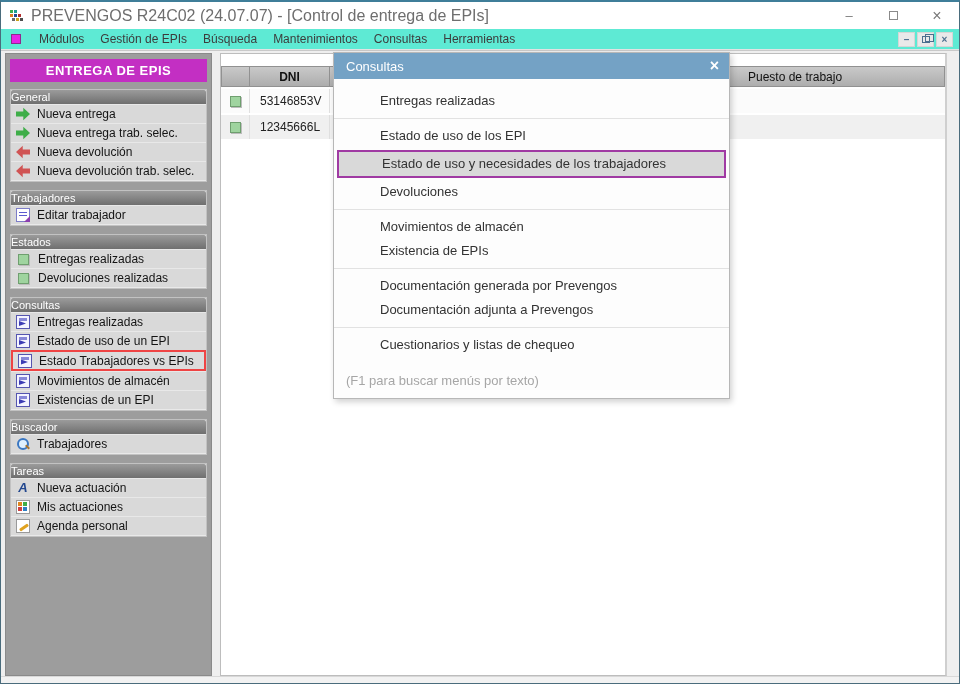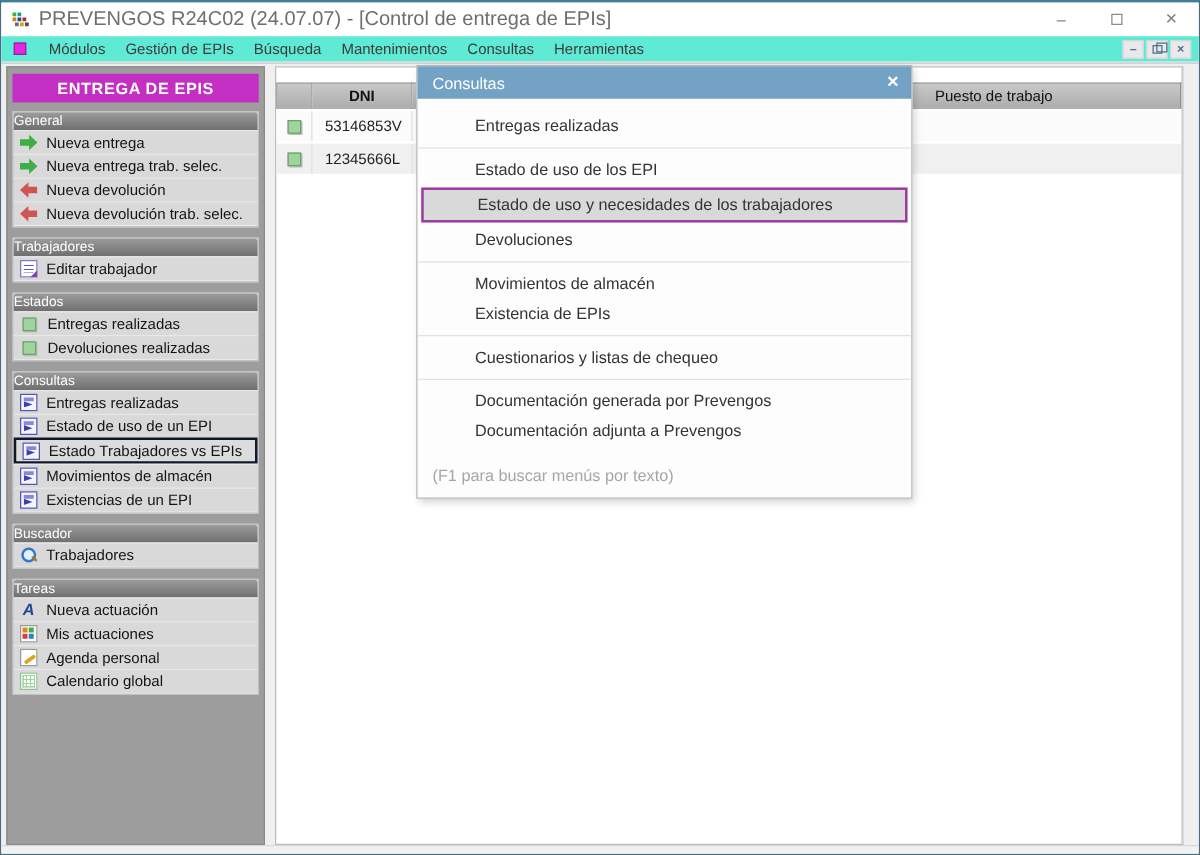--- a/index.html
+++ b/index.html
@@ -35,21 +35,21 @@
   .mdi-btn .restore::before { content:""; position:absolute; left:2px; top:-3px; width:7px; height:6px; border:1px solid #4c6f8e; }
   
   .client { position:absolute; left:0; top:48px; right:0; bottom:7px; background:#efefef; border-top:1px solid #c9c9c9; }
   .bottom-strip { position:absolute; left:0; bottom:0; right:0; height:7px; background:#f2f2f2; border-top:1px solid #d8d8d8; }
   
   .sidebar { position:absolute; left:4px; top:2px; width:207px; bottom:0; background:#9d9d9d; border:1px solid #8a8a8a; padding:5px 4px; }
   .side-banner { height:23px; background:#c32fc3; color:#fff; font-weight:bold; font-size:13px; letter-spacing:.5px; display:flex; align-items:center; justify-content:center; margin-bottom:7px; }
   .box { background:#d6d6d6; border:1px solid #c2c2c2; box-shadow:0 0 0 1px #e9e9e9 inset; margin-bottom:8px; padding-bottom:1px; }
   .box-h { height:14px; background:linear-gradient(#9b9b9b,#6f6f6f); color:#fff; font-size:11px; line-height:14px; padding-left:0; border-radius:2px 2px 0 0; }
   .s-item { height:19px; display:flex; align-items:center; font-size:12px; color:#141414; padding-left:5px; background:#d9d9d9; border-top:1px solid #e8e8e8; cursor:default; }
-  .s-item.hl { border:2px solid #0f172a; height:21px; background:#dcdcdc; }
+  .s-item.hl { border:2px solid #ef4444; height:21px; background:#dcdcdc; }
   .s-item .lbl { margin-left:7px; white-space:nowrap; }
   
   .ic { width:14px; height:14px; flex:0 0 14px; position:relative; }
   .arrow-r { background:#3fae49; clip-path:polygon(0 32%,52% 32%,52% 6%,100% 50%,52% 94%,52% 68%,0 68%); }
   .arrow-l { background:#d05454; clip-path:polygon(100% 32%,48% 32%,48% 6%,0 50%,48% 94%,48% 68%,100% 68%); }
   .doc-edit { background:#fff; border:1px solid #7d7dc8; }
   .doc-edit::before { content:""; position:absolute; left:2px; top:3px; width:8px; height:6px; background:repeating-linear-gradient(#5b5bd0 0 1px,transparent 1px 3px); }
   .doc-edit::after { content:""; position:absolute; right:-1px; bottom:-1px; width:6px; height:6px; background:#8c3fb0; clip-path:polygon(0 100%,100% 0,100% 100%); }
   .sq-green { width:11px; height:11px; flex:0 0 11px; margin:0 2px; background:#9fd49f; border:1px solid #6f9f6f; box-shadow:1px 1px 0 #bcbcbc; }
   .report { background:#f4f4ff; border:1px solid #5555b0; }
@@ -219,24 +219,20 @@
           <span class="lbl">Nueva actuación</span>
         </div>
         <div class="s-item">
           <span class="ic grid-color"></span>
           <span class="lbl">Mis actuaciones</span>
         </div>
         <div class="s-item">
           <span class="ic agenda"></span>
           <span class="lbl">Agenda personal</span>
         </div>
-        <div class="s-item">
-          <span class="ic calendar"></span>
-          <span class="lbl">Calendario global</span>
-        </div>
       </div>
     </div>
 
     <div class="main">
       <div class="thead">
         <div class="th icon-col"></div>
         <div class="th dni">DNI</div>
         <div class="th mid"></div>
         <div class="th puesto">Puesto de trabajo</div>
       </div>
@@ -270,23 +266,23 @@
       <div class="pgroup">
         <div class="p-item">Estado de uso de los EPI</div>
         <div class="p-item hl">Estado de uso y necesidades de los trabajadores</div>
         <div class="p-item">Devoluciones</div>
       </div>
       <div class="pgroup">
         <div class="p-item">Movimientos de almacén</div>
         <div class="p-item">Existencia de EPIs</div>
       </div>
       <div class="pgroup">
-        <div class="p-item">Cuestionarios y listas de chequeo</div>
-      </div>
-      <div class="pgroup">
         <div class="p-item">Documentación generada por Prevengos</div>
         <div class="p-item">Documentación adjunta a Prevengos</div>
       </div>
+      <div class="pgroup">
+        <div class="p-item">Cuestionarios y listas de chequeo</div>
+      </div>
       <div class="popup-footer">(F1 para buscar menús por texto)</div>
     </div>
   </div>
 
 </div>
 
 </body></html>

